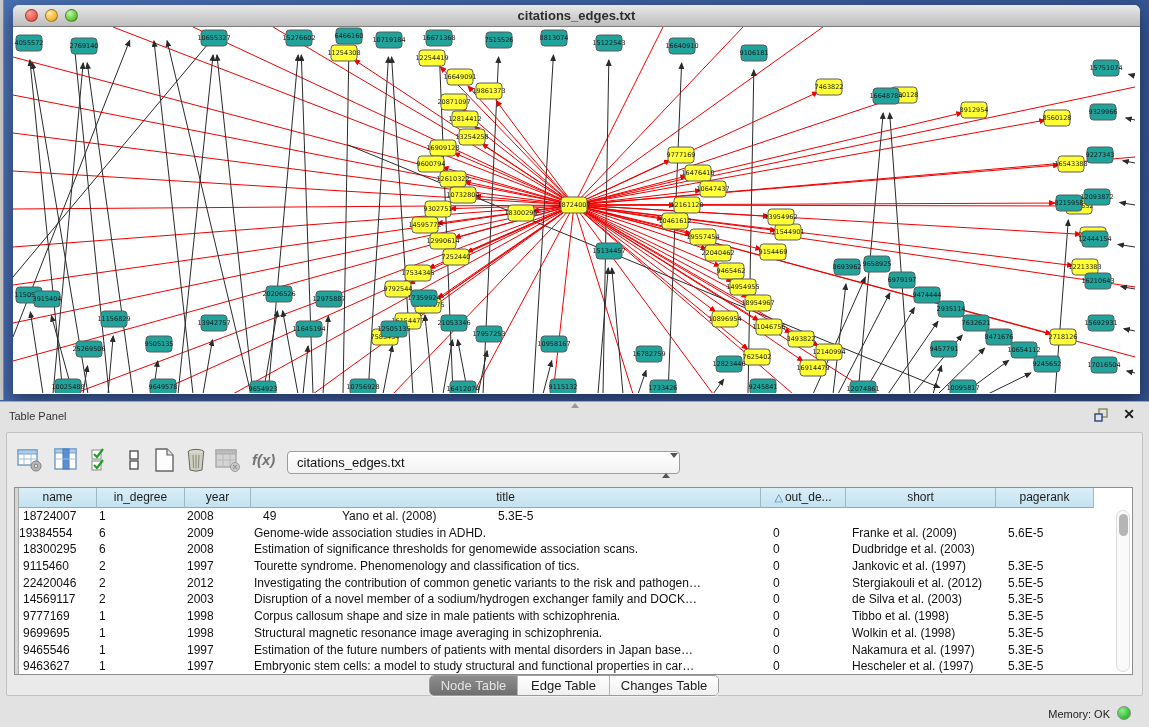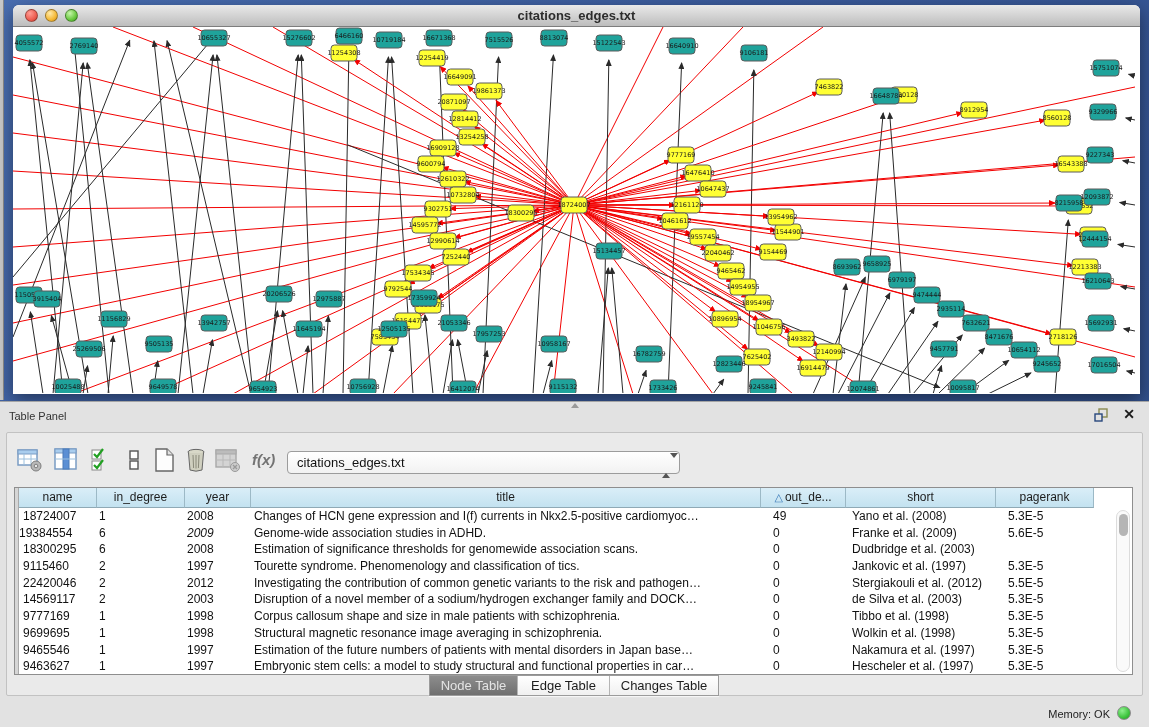--- a/index.html
+++ b/index.html
@@ -81,21 +81,21 @@
   .td { font-size:12px; color:#111; line-height:16.5px; white-space:nowrap; overflow:hidden; flex:none; }
   .vscroll {
     position:absolute; right:2px; top:22px; bottom:2px; width:14px;
     background:#fafafa; border:1px solid #dcdcdc; border-radius:7px;
   }
   .vthumb { position:absolute; left:2px; top:3px; width:9px; height:22px; background:#b5b5b5; border-radius:5px; cursor:pointer; }
 
   
   .tabs {
     position:absolute; left:429px; top:273px; height:21px; display:flex;
-    border:1px solid #9b9b9b; border-radius:0; overflow:hidden;
+    border:1px solid #9b9b9b; border-radius:5px; overflow:hidden;
     background:#fdfdfd; box-shadow:0 1px 1px rgba(255,255,255,.7);
   }
   .tab {
     font-size:13px; color:#1d1d1d; text-align:center; line-height:19px;
     background:linear-gradient(#ffffff,#f0f0f0); border-right:1px solid #b5b5b5; cursor:pointer;
   }
   .tab:last-child { border-right:none; }
   .tab.sel { background:linear-gradient(#8d8d8d,#6f6f6f); color:#e4e4e4; }
 
   
@@ -568,30 +568,29 @@
         <div class="th" style="width: 85px;"><span class="sort">△</span>out_de...</div>
         <div class="th" style="width: 150px;">short</div>
         <div class="th" style="width: 98px;">pagerank</div>
       </div>
     <div id="tbody">
         <div class="trow">
           <div class="gutter"></div>
           <div class="td" style="width: 78px; padding-left: 4px;">18724007</div>
           <div class="td" style="width: 88px; padding-left: 2px;">1</div>
           <div class="td" style="width: 66px; padding-left: 2px;">2008</div>
-          <div class="td" style="width: 510px; padding-left: 3px;">Changes of HCN gene expression and I(f) currents in Nkx2.5-positive cardiomyoc…</div>
           <div class="td" style="width: 85px; padding-left: 12px;">49</div>
           <div class="td" style="width: 150px; padding-left: 6px;">Yano et al. (2008)</div>
           <div class="td" style="width: 98px; padding-left: 12px;">5.3E-5</div>
         </div>
         <div class="trow">
           <div class="gutter"></div>
           <div class="td" style="width: 78px; padding-left: 0;">19384554</div>
           <div class="td" style="width: 88px; padding-left: 2px;">6</div>
-          <div class="td" style="width: 66px; padding-left: 2px; font-style: italic;">2009</div>
+          <div class="td" style="width: 66px; padding-left: 2px;">2009</div>
           <div class="td" style="width: 510px; padding-left: 3px;">Genome-wide association studies in ADHD.</div>
           <div class="td" style="width: 85px; padding-left: 12px;">0</div>
           <div class="td" style="width: 150px; padding-left: 6px;">Franke et al. (2009)</div>
           <div class="td" style="width: 98px; padding-left: 12px;">5.6E-5</div>
         </div>
         <div class="trow">
           <div class="gutter"></div>
           <div class="td" style="width: 78px; padding-left: 4px;">18300295</div>
           <div class="td" style="width: 88px; padding-left: 2px;">6</div>
           <div class="td" style="width: 66px; padding-left: 2px;">2008</div>

